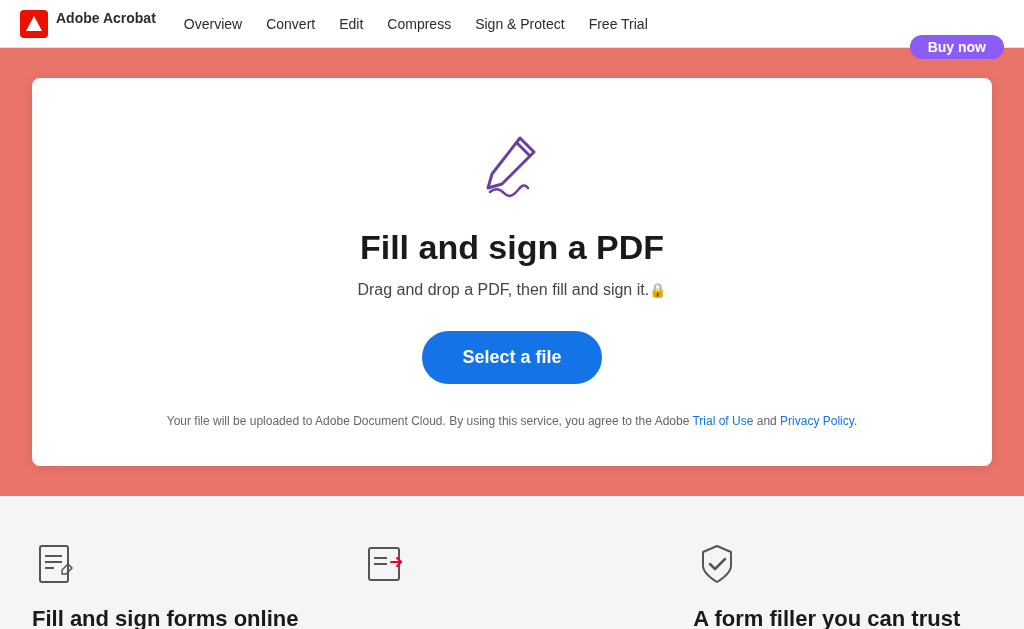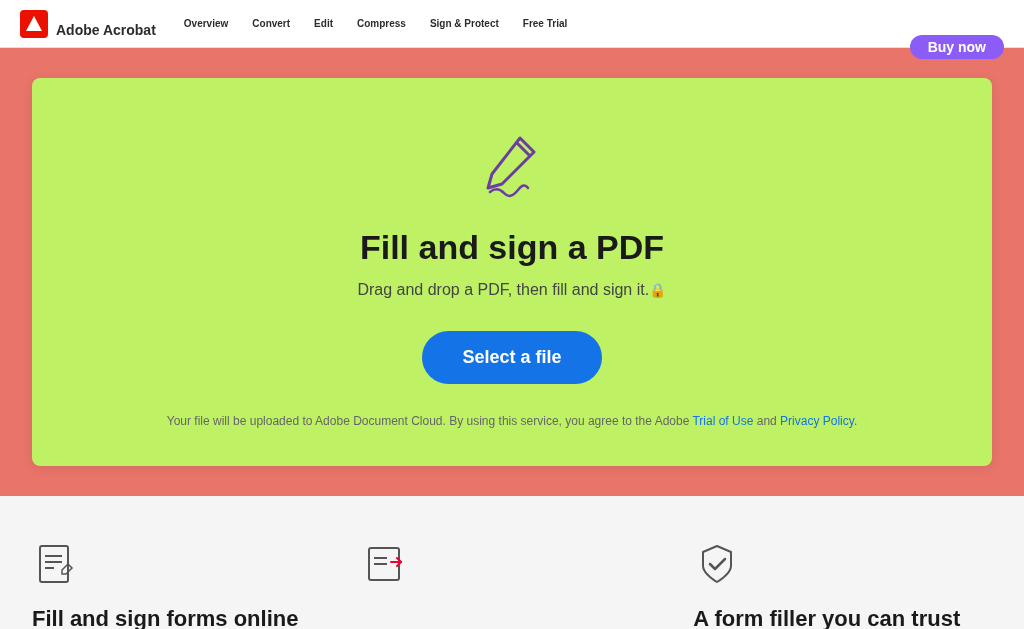--- a/index.html
+++ b/index.html
@@ -11,21 +11,21 @@
       border-bottom: 1px solid #e0e0e0;
       display: flex;
       align-items: center;
       padding: 0 20px;
       height: 48px;
       position: relative;
       z-index: 10;
     }
     .nav-brand {
       display: flex;
-      align-items: flex-end;
+      align-items: flex-start;
       gap: 8px;
       margin-right: 28px;
       text-decoration: none;
     }
     .adobe-logo {
       width: 28px;
       height: 28px;
       background: #EB1000;
       border-radius: 4px;
       display: flex;
@@ -40,46 +40,45 @@
       font-weight: 600;
       color: #2c2c2c;
     }
     .nav-links {
       display: flex;
       align-items: center;
       gap: 24px;
       flex: 1;
     }
     .nav-link {
-      font-size: 10px;
+      font-size: 14px;
       color: #2c2c2c;
       text-decoration: none;
       cursor: pointer;
       padding: 4px 0;
-      font-weight: bold;
     }
     .nav-buy-btn {
       background: #8b5cf6;
       color: white;
       border: none;
       border-radius: 20px;
       padding: 4px 18px;
       font-size: 14px;
       font-weight: 600;
       cursor: pointer;
       margin-top: 47px;
     }
 
     
     .hero-wrapper {
       background: #e8746a;
       padding: 30px 20px;
     }
     .hero-card {
-      background: #bef264;
+      background: #ffffff;
       border-radius: 8px;
       max-width: 960px;
       margin: 0 auto;
       padding: 50px 40px 36px;
       text-align: center;
       box-shadow: 0 2px 12px rgba(0,0,0,0.08);
     }
     .pen-icon-svg {
       width: 80px;
       height: 80px;

